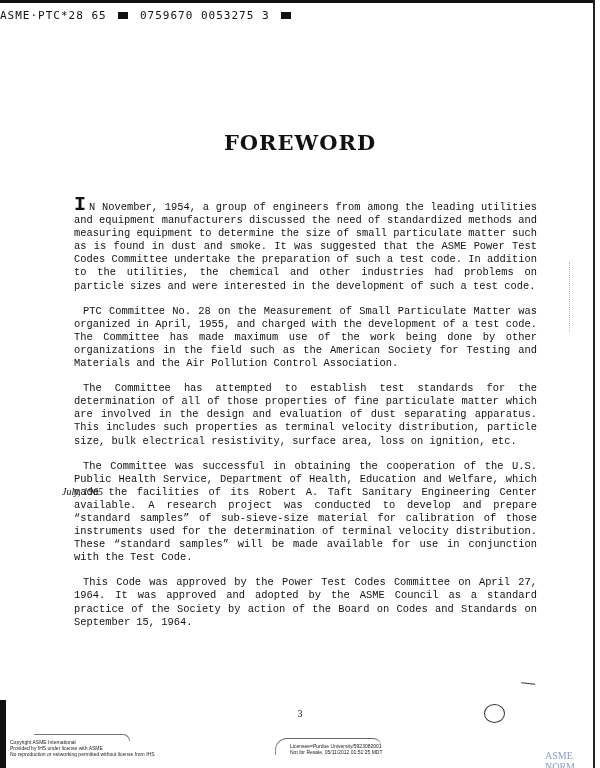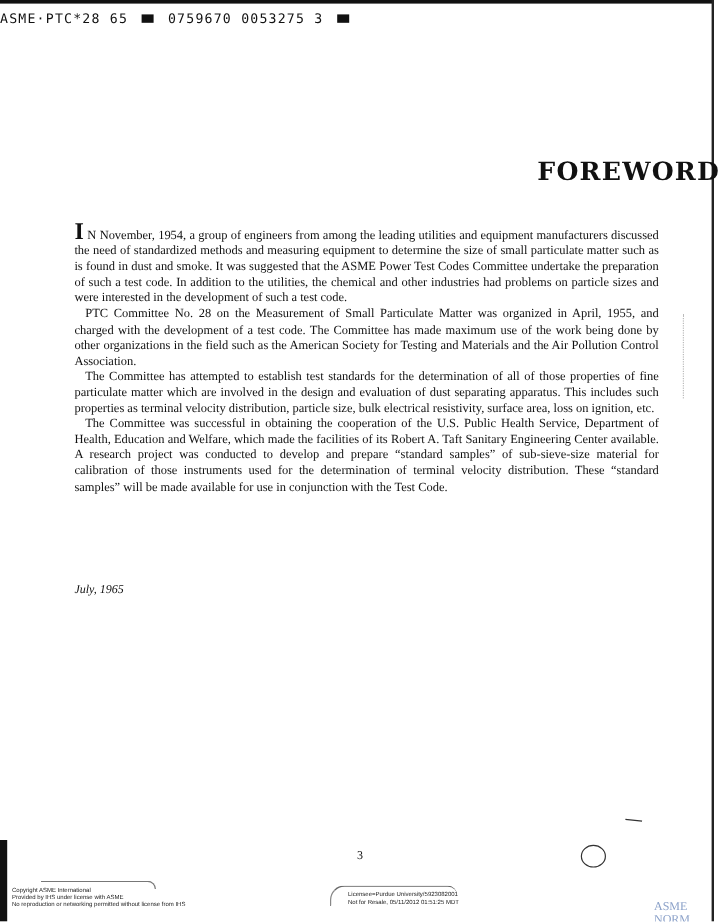--- a/index.html
+++ b/index.html
@@ -21,21 +21,21 @@
   .header-code .blk { display: inline-block; width: 10px; height: 7px; background: #111; margin: 0 4px; vertical-align: 0px; }
   .title {
     position: absolute; left: 0; top: 130px; width: 600px; text-align: center;
     font-family: "DejaVu Serif", serif; font-size: 21px; font-weight: bold; letter-spacing: 1px;
   }
   .body-text {
     position: absolute; left: 62px; top: 188px; width: 487px;
     font-family: "Liberation Serif", serif; font-size: 10.4px; line-height: 13.1px;
     text-align: justify;
   }
-  .body-text p { margin: 0; text-indent: 9px; }
+  .body-text p { margin: 12px; text-indent: 9px; font-family: Liberation Mono, monospace; }
   .body-text p.first { text-indent: 0; }
   .dropcap { font-size: 20px; font-weight: bold; line-height: 10px; margin-right: 3px; }
   .date {
     position: absolute; left: 62px; top: 486px;
     font-family: "Liberation Serif", serif; font-style: italic; font-size: 10px;
   }
   .page-num {
     position: absolute; left: 0; top: 708px; width: 600px; text-align: center;
     font-family: "Liberation Serif", serif; font-size: 10px;
   }
@@ -81,27 +81,28 @@
 <div class="top-bar"></div>
 <div class="right-edge"></div>
 
 <div class="header-code">
   <span>ASME·PTC*28 65</span>
   <span class="blk"></span>
   <span>0759670 0053275 3</span>
   <span class="blk"></span>
 </div>
 
-<h1 class="title" style="margin:0;text-align:right;">FOREWORD</h1>
+<h1 class="title" style="margin:0;">FOREWORD</h1>
 
 <div class="body-text">
   <p class="first"><span class="dropcap">I</span><span>N November, 1954, a group of engineers from among the leading utilities and equipment manufacturers discussed the need of standardized methods and measuring equipment to determine the size of small particulate matter such as is found in dust and smoke. It was suggested that the ASME Power Test Codes Committee undertake the preparation of such a test code. In addition to the utilities, the chemical and other industries had problems on particle sizes and were interested in the development of such a test code.</span></p>
   <p>PTC Committee No. 28 on the Measurement of Small Particulate Matter was organized in April, 1955, and charged with the development of a test code. The Committee has made maximum use of the work being done by other organizations in the field such as the American Society for Testing and Materials and the Air Pollution Control Association.</p>
   <p>The Committee has attempted to establish test standards for the determination of all of those properties of fine particulate matter which are involved in the design and evaluation of dust separating apparatus. This includes such properties as terminal velocity distribution, particle size, bulk electrical resistivity, surface area, loss on ignition, etc.</p>
   <p>The Committee was successful in obtaining the cooperation of the U.S. Public Health Service, Department of Health, Education and Welfare, which made the facilities of its Robert A. Taft Sanitary Engineering Center available. A research project was conducted to develop and prepare “standard samples” of sub-sieve-size material for calibration of those instruments used for the determination of terminal velocity distribution. These “standard samples” will be made available for use in conjunction with the Test Code.</p>
+  <p>This Code was approved by the Power Test Codes Committee on April 27, 1964. It was approved and adopted by the ASME Council as a standard practice of the Society by action of the Board on Codes and Standards on September 15, 1964.</p>
 </div>
 
 <div class="date">July, 1965</div>
 
 <div class="page-num">3</div>
 
 <div class="scribble"></div>
 <div class="circle-mark"></div>
 <div class="side-dots"></div>
 

